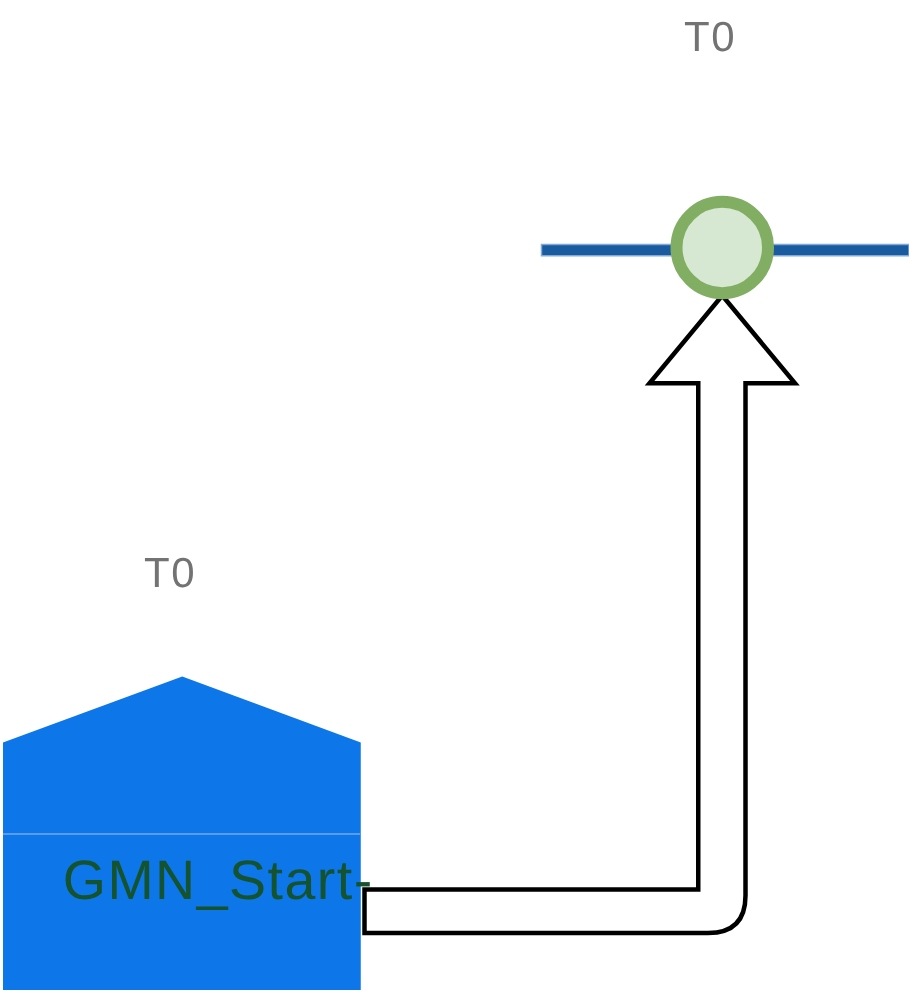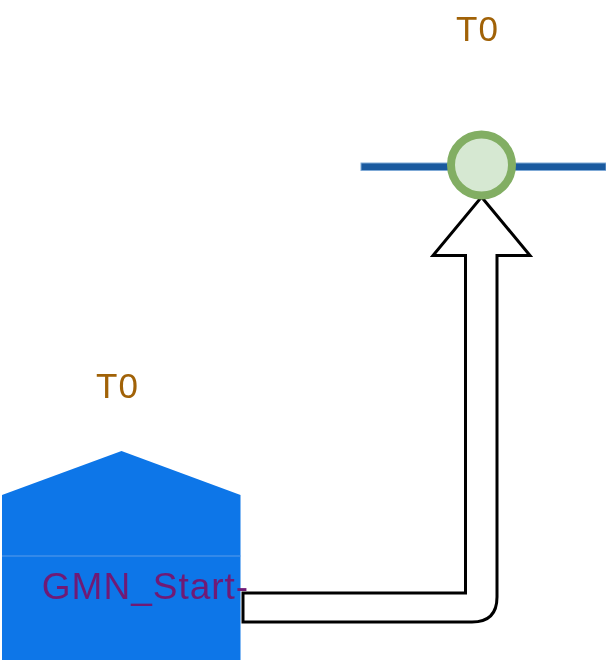--- a/index.html
+++ b/index.html
@@ -17,35 +17,35 @@
   }
   #shapes {
     position: absolute;
     left: 0;
     top: 0;
     width: 606px;
     height: 663px;
   }
   .timer-label {
     position: absolute;
-    color: #a16207;
-    font-size: 35px;
+    color: #737373;
+    font-size: 28px;
     letter-spacing: 1px;
     line-height: 1;
     white-space: nowrap;
   }
   #timer-label-top { left: 456px; top: 11px; }
   #timer-label-left { left: 96px; top: 368px; }
   #task-label {
     position: absolute;
     left: 2px;
     top: 566px;
     width: 287px;
     text-align: center;
-    color: #701a75;
+    color: #14532d;
     font-size: 37px;
     line-height: 41px;
     letter-spacing: 1px;
     white-space: nowrap;
   }
   #task-label div { height: 41px; }
 </style>
 </head>
 <body>
 

